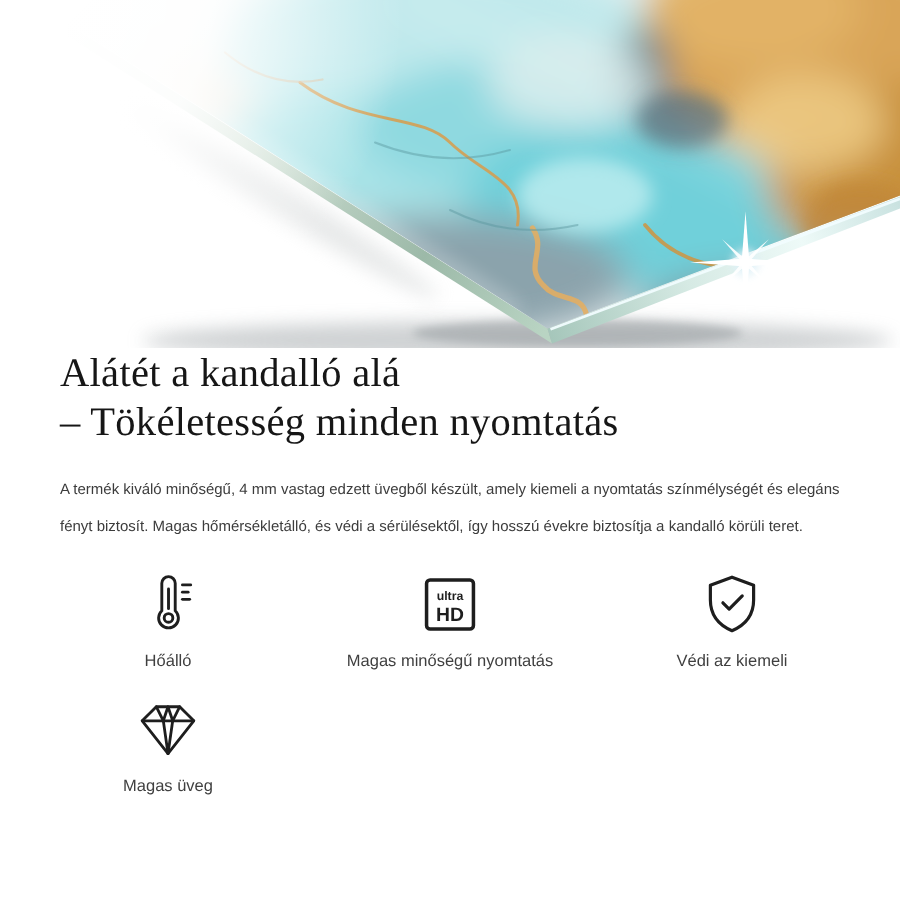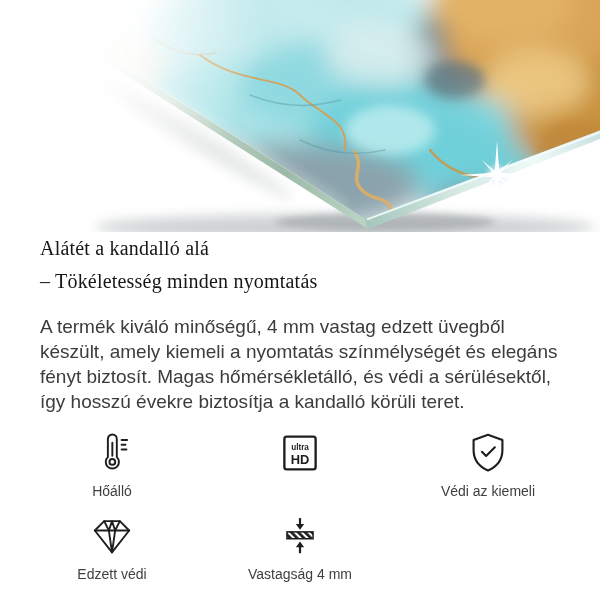--- a/index.html
+++ b/index.html
@@ -8,45 +8,45 @@
     font-family:"Liberation Sans","DejaVu Sans",sans-serif;
     -webkit-font-smoothing:antialiased;
   }
   .hero{position:relative;width:600px;height:232px;}
   .hero svg{display:block;}
   .content{padding:0 40px;}
   h1{
     margin:0;
     font-family:"Liberation Serif","DejaVu Serif",serif;
     font-weight:400;
-    font-size:20px;line-height:33px;
+    font-size:27px;line-height:33px;
     color:#161616;letter-spacing:.2px;
   }
   .lede{
     margin:16px 0 0 0;
     width:527px;
-    font-size:19px;line-height:25px;
+    font-size:10px;line-height:25px;
     color:#3c3c3c;
   }
   .features{
     margin-top:17px;
     display:grid;
     grid-template-columns:repeat(3,1fr);
     row-gap:16px;
     padding:0 18px;
   }
   .feature{
     display:flex;flex-direction:column;align-items:center;
     text-align:center;
   }
   .icon-box{height:44px;display:flex;align-items:center;justify-content:flex-start;}
   .icon-box svg{display:block;}
   .feature-label{
     margin-top:9px;
-    font-size:14px;line-height:14px;
+    font-size:11px;line-height:14px;
     color:#3f3f3f;
   }
 </style>
 </head>
 <body>
 
 <div class="hero">
   <svg width="600" height="232" viewBox="0 0 600 232">
     <defs>
       <clipPath id="faceClip">
@@ -173,20 +173,21 @@
   </div>
 
   <div class="feature">
     <div class="icon-box">
       <svg width="50" height="44" viewBox="0 0 64 52">
         <rect x="12" y="5" width="40" height="42" rx="3" fill="none" stroke="#1e1e1e" stroke-width="3"></rect>
         <text x="32" y="22" text-anchor="middle" font-family="Liberation Sans, sans-serif" font-size="10.5" font-weight="bold" fill="#1e1e1e">ultra</text>
         <text x="32" y="40" text-anchor="middle" font-family="Liberation Sans, sans-serif" font-size="16.5" font-weight="bold" fill="#1e1e1e">HD</text>
       </svg>
     </div>
+    <div class="feature-label">Magas minőségű nyomtatás</div>
   </div>
 
   <div class="feature">
     <div class="icon-box">
       <svg width="50" height="44" viewBox="0 0 64 58" fill="none" stroke="#1e1e1e" stroke-width="2.8" stroke-linecap="round" stroke-linejoin="round">
         <path d="M32,5 L51,12 L51,25 C51,39.5 42.5,47.5 32,52 C21.5,47.5 13,39.5 13,25 L13,12 Z"></path>
         <polyline points="24,27.5 29.5,33 41,21.5"></polyline>
       </svg>
     </div>
     <div class="feature-label">Védi az kiemeli</div>
@@ -195,35 +196,18 @@
   <div class="feature">
     <div class="icon-box">
       <svg width="50" height="44" viewBox="0 0 64 56" fill="none" stroke="#1e1e1e" stroke-width="2.4" stroke-linecap="round" stroke-linejoin="round">
         <polygon points="22,9 42,9 54,21 32,49 10,21"></polygon>
         <line x1="10" y1="21" x2="54" y2="21"></line>
         <polyline points="22,9 28,21 32,9 36,21 42,9"></polyline>
         <line x1="28" y1="21" x2="32" y2="49"></line>
         <line x1="36" y1="21" x2="32" y2="49"></line>
       </svg>
     </div>
-    <div class="feature-label">Edzett védi</div>
-  </div>
-
-
-  <div class="feature">
-    <div class="icon-box">
-      <svg width="50" height="44" viewBox="0 0 64 64">
-        <defs>
-          <pattern id="diagStripesB" width="7" height="7" patternUnits="userSpaceOnUse" patternTransform="rotate(-45)">
-            <rect width="4" height="7" fill="#1e1e1e"></rect>
-          </pattern>
-        </defs>
-        <rect x="13" y="26" width="38" height="10" fill="url(#diagStripesB)" stroke="#1e1e1e" stroke-width="2.2"></rect>
-        <line x1="32" y1="6" x2="32" y2="15" stroke="#1e1e1e" stroke-width="3.2"></line>
-        <polygon points="26,14.5 38,14.5 32,23" fill="#1e1e1e"></polygon>
-        <line x1="32" y1="57" x2="32" y2="48" stroke="#1e1e1e" stroke-width="3.2"></line>
-        <polygon points="26,48.5 38,48.5 32,40" fill="#1e1e1e"></polygon>
-      </svg>
-    </div>
-    <div class="feature-label">Vastagság 4 mm</div>
-  </div>
+    <div class="feature-label">Magas üveg</div>
+  </div>
+
+
 
 </div>
 
 </body></html>

